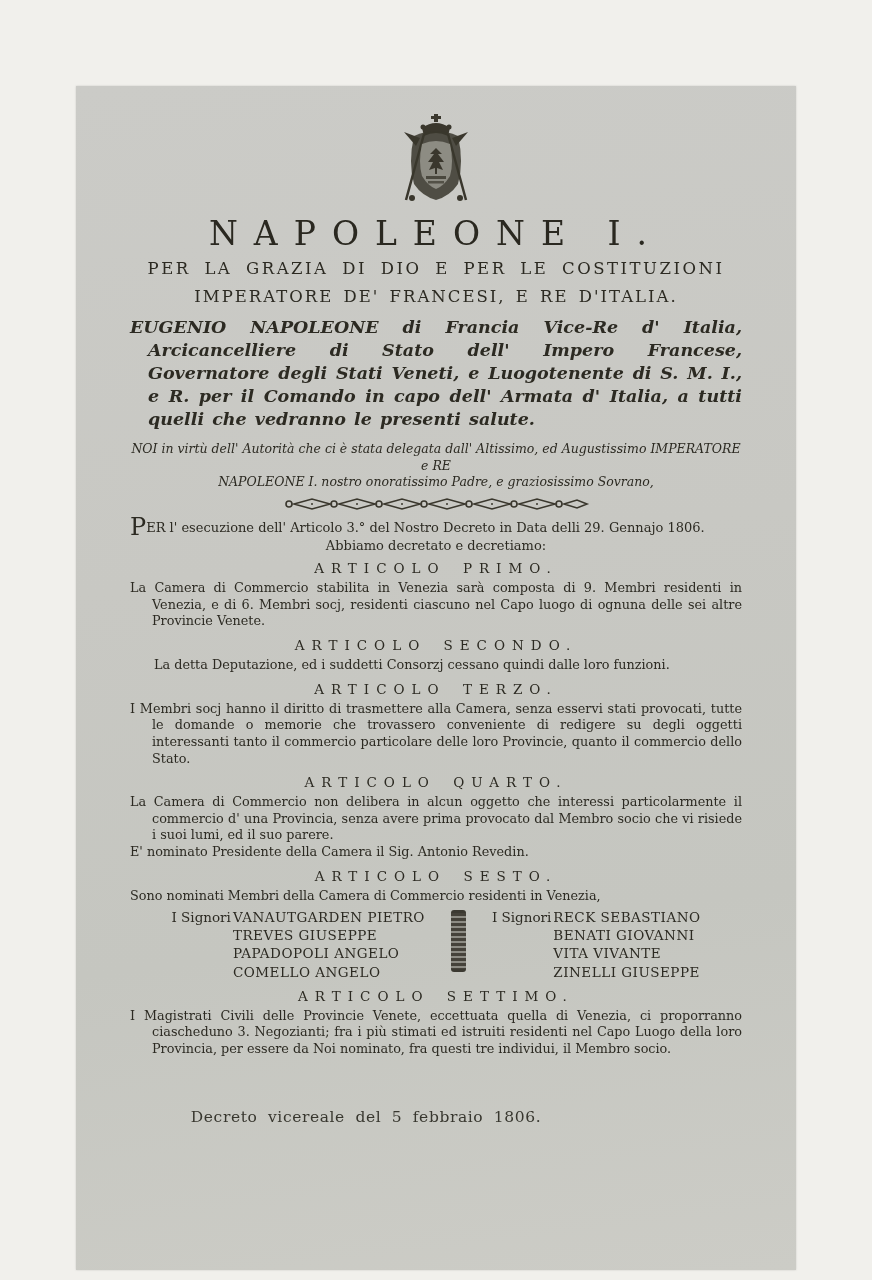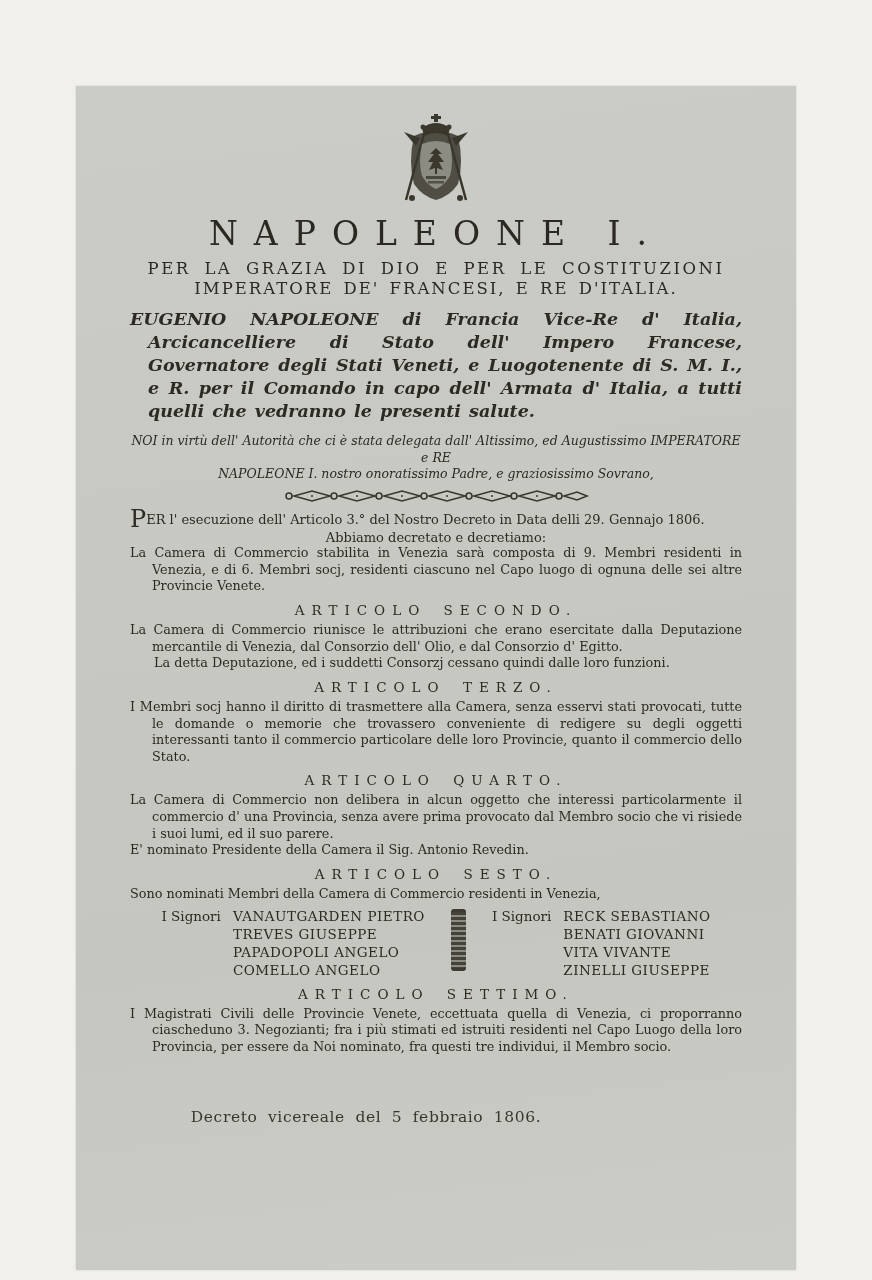--- a/index.html
+++ b/index.html
@@ -19,21 +19,21 @@
     overflow:hidden;
   }
   
   .arms { display:flex; justify-content:center; margin-top:2px; }
   
   .title {
     font-size:33px; letter-spacing:16px; text-align:center;
     margin-top:8px; white-space:nowrap; color:#2a2820; font-weight:400;
   }
   .subtitle1 { font-size:16.5px; letter-spacing:2.5px; word-spacing:6px; text-align:center; margin-top:6px; }
-  .subtitle2 { font-size:16.5px; letter-spacing:2px; word-spacing:3px; text-align:center; margin-top:1px; }
+  .subtitle2 { font-size:16.5px; letter-spacing:2px; word-spacing:3px; text-align:center; margin-top:9px; }
   .intro {
     font-style:italic; font-size:17.5px; line-height:1.32; margin-top:10px;
     text-align:justify; padding-left:18px; text-indent:-18px; word-spacing:2px;font-weight:bold;
   }
   .authority {
     font-style:italic; font-size:12.5px; line-height:1.32; text-align:center; margin-top:10px;
   }
   .divider { display:flex; justify-content:center; margin-top:5px; }
   .preamble { margin-top:7px; font-size:13px; line-height:1.3; }
   .dropcap { font-size:24px; line-height:.8; vertical-align:-3px; }
@@ -44,21 +44,21 @@
   }
   .para {
     font-size:12.8px; line-height:1.3; text-align:justify;
     padding-left:22px; text-indent:-22px;
   }
   .para.sub { text-indent:0; padding-left:24px; text-align:left; }
   .art6-columns {
     display:flex; justify-content:center; align-items:flex-start;
     gap:26px; margin-top:4px;
   }
-  .col-group { display:flex; gap:12px; font-size:13.5px; }
+  .col-group { display:flex; gap:2px; font-size:13.5px; }
   .col-label { white-space:nowrap; padding-top:1px; }
   .name-list div { letter-spacing:.5px; line-height:1.34; white-space:nowrap; }
   .mid-ornament {
     width:15px; height:62px; margin-top:2px; border-radius:3px;
     background:repeating-linear-gradient(180deg,#45423a 0 3px,#8d8c84 3px 5px);
     border-top:3px solid #3c3a32; border-bottom:3px solid #3c3a32;
     position:relative;
   }
   .caption {
     position:absolute; left:0; top:1108px; width:732px; text-align:center;
@@ -135,24 +135,24 @@
           <circle cx="166" cy="8" r="1"></circle>
           <circle cx="211" cy="8" r="1"></circle>
           <circle cx="256" cy="8" r="1"></circle>
         </g>
     </svg>
   </div>
 
   <p class="preamble"><span class="dropcap">P</span><span>ER l' esecuzione dell' Articolo 3.° del Nostro Decreto in Data delli 29. Gennajo 1806.</span></p>
   <div class="preamble-l2">Abbiamo decretato e decretiamo:</div>
 
+  <div class="art-heading">ARTICOLO PRIMO.</div>
   <p class="para">La Camera di Commercio stabilita in Venezia sarà composta di 9. Membri residenti in Venezia, e di 6. Membri socj, residenti ciascuno nel Capo luogo di ognuna delle sei altre Provincie Venete.</p>
 
   <div class="art-heading">ARTICOLO SECONDO.</div>
-  <p class="para">La Camera di Commercio riunisce le attribuzioni che erano esercitate dalla Deputazione mercantile di Venezia, dal Consorzio dell' Olio, e dal Consorzio d' Egitto.</p>
   <p class="para sub">La detta Deputazione, ed i suddetti Consorzj cessano quindi dalle loro funzioni.</p>
 
   <div class="art-heading">ARTICOLO TERZO.</div>
   <p class="para">I Membri socj hanno il diritto di trasmettere alla Camera, senza esservi stati provocati, tutte le domande o memorie che trovassero conveniente di redigere su degli oggetti interessanti tanto il commercio particolare delle loro Provincie, quanto il commercio dello Stato.</p>
 
   <div class="art-heading">ARTICOLO QUARTO.</div>
   <p class="para">La Camera di Commercio non delibera in alcun oggetto che interessi particolarmente il commercio d' una Provincia, senza avere prima provocato dal Membro socio che vi risiede i suoi lumi, ed il suo parere.</p>
 
   <p class="para">E' nominato Presidente della Camera il Sig. Antonio Revedin.</p>
 

